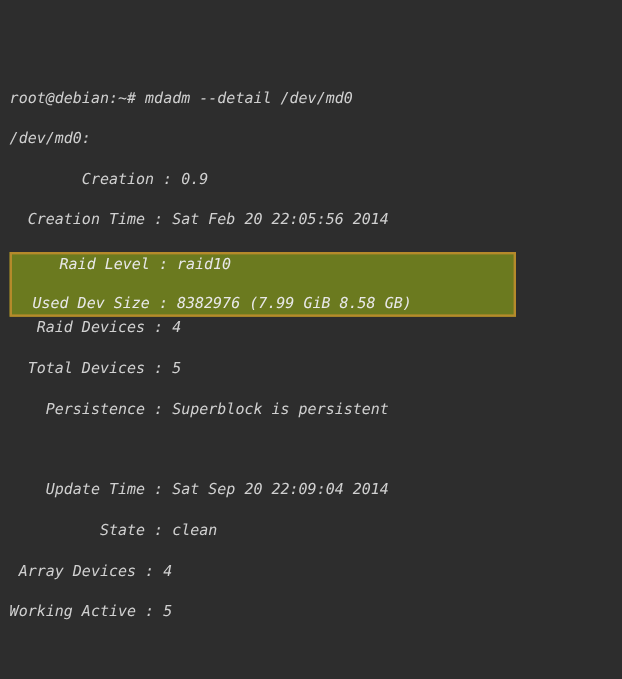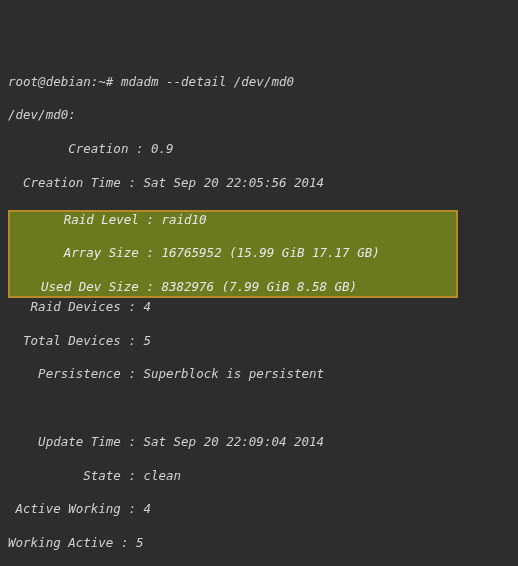--- a/index.html
+++ b/index.html
@@ -13,43 +13,42 @@
     width: 518px;
     box-sizing: border-box;
     white-space: pre;
   }
   .line { display: block; font-style: italic; }
   .highlight-box {
     display: inline-block;
     border: 2px solid #b58a2b;
     background: #6b7a1f;
     color: #e8e8e8;
-    padding: 0 16px;
+    padding: 0 2px;
     margin: 1px 0;
   }
 </style>
 </head>
 <body>
 
 
 
 <span class="line"><span>root@debian:~# </span><span>mdadm --detail /dev/md0</span></span>
 <span class="line">/dev/md0:</span>
 <span class="line"><span>        Creation : </span><span>0.9</span></span>
-<span class="line"><span>  Creation Time : </span><span>Sat Sep 20 22:05:56 2014</span></span>
+<span class="line"><span>  Creation Time : </span><span>Sat Feb 20 22:05:56 2014</span></span>
 <span class="highlight-box"><span class="line">     Raid Level : raid10                               </span>
-<span class="line">     Array Size : 16765952 (15.99 GiB 17.17 GB)</span>
 <span class="line">  Used Dev Size : 8382976 (7.99 GiB 8.58 GB)   </span></span>
 <span class="line"><span>   Raid Devices : </span><span>4</span></span>
 <span class="line"><span>  Total Devices : </span><span>5</span></span>
 <span class="line"><span>    Persistence : </span><span>Superblock is persistent</span></span>
 <span class="line"> </span>
 <span class="line"><span>    Update Time : </span><span>Sat Sep 20 22:09:04 2014</span></span>
 <span class="line"><span>          State : </span><span>clean</span></span>
-<span class="line"><span> Active Working : </span><span>4</span></span>
+<span class="line"><span> Array Devices : </span><span>4</span></span>
 <span class="line"><span>Working Active : </span><span>5</span></span>
 
 
 
 
 
 
 
 
 

